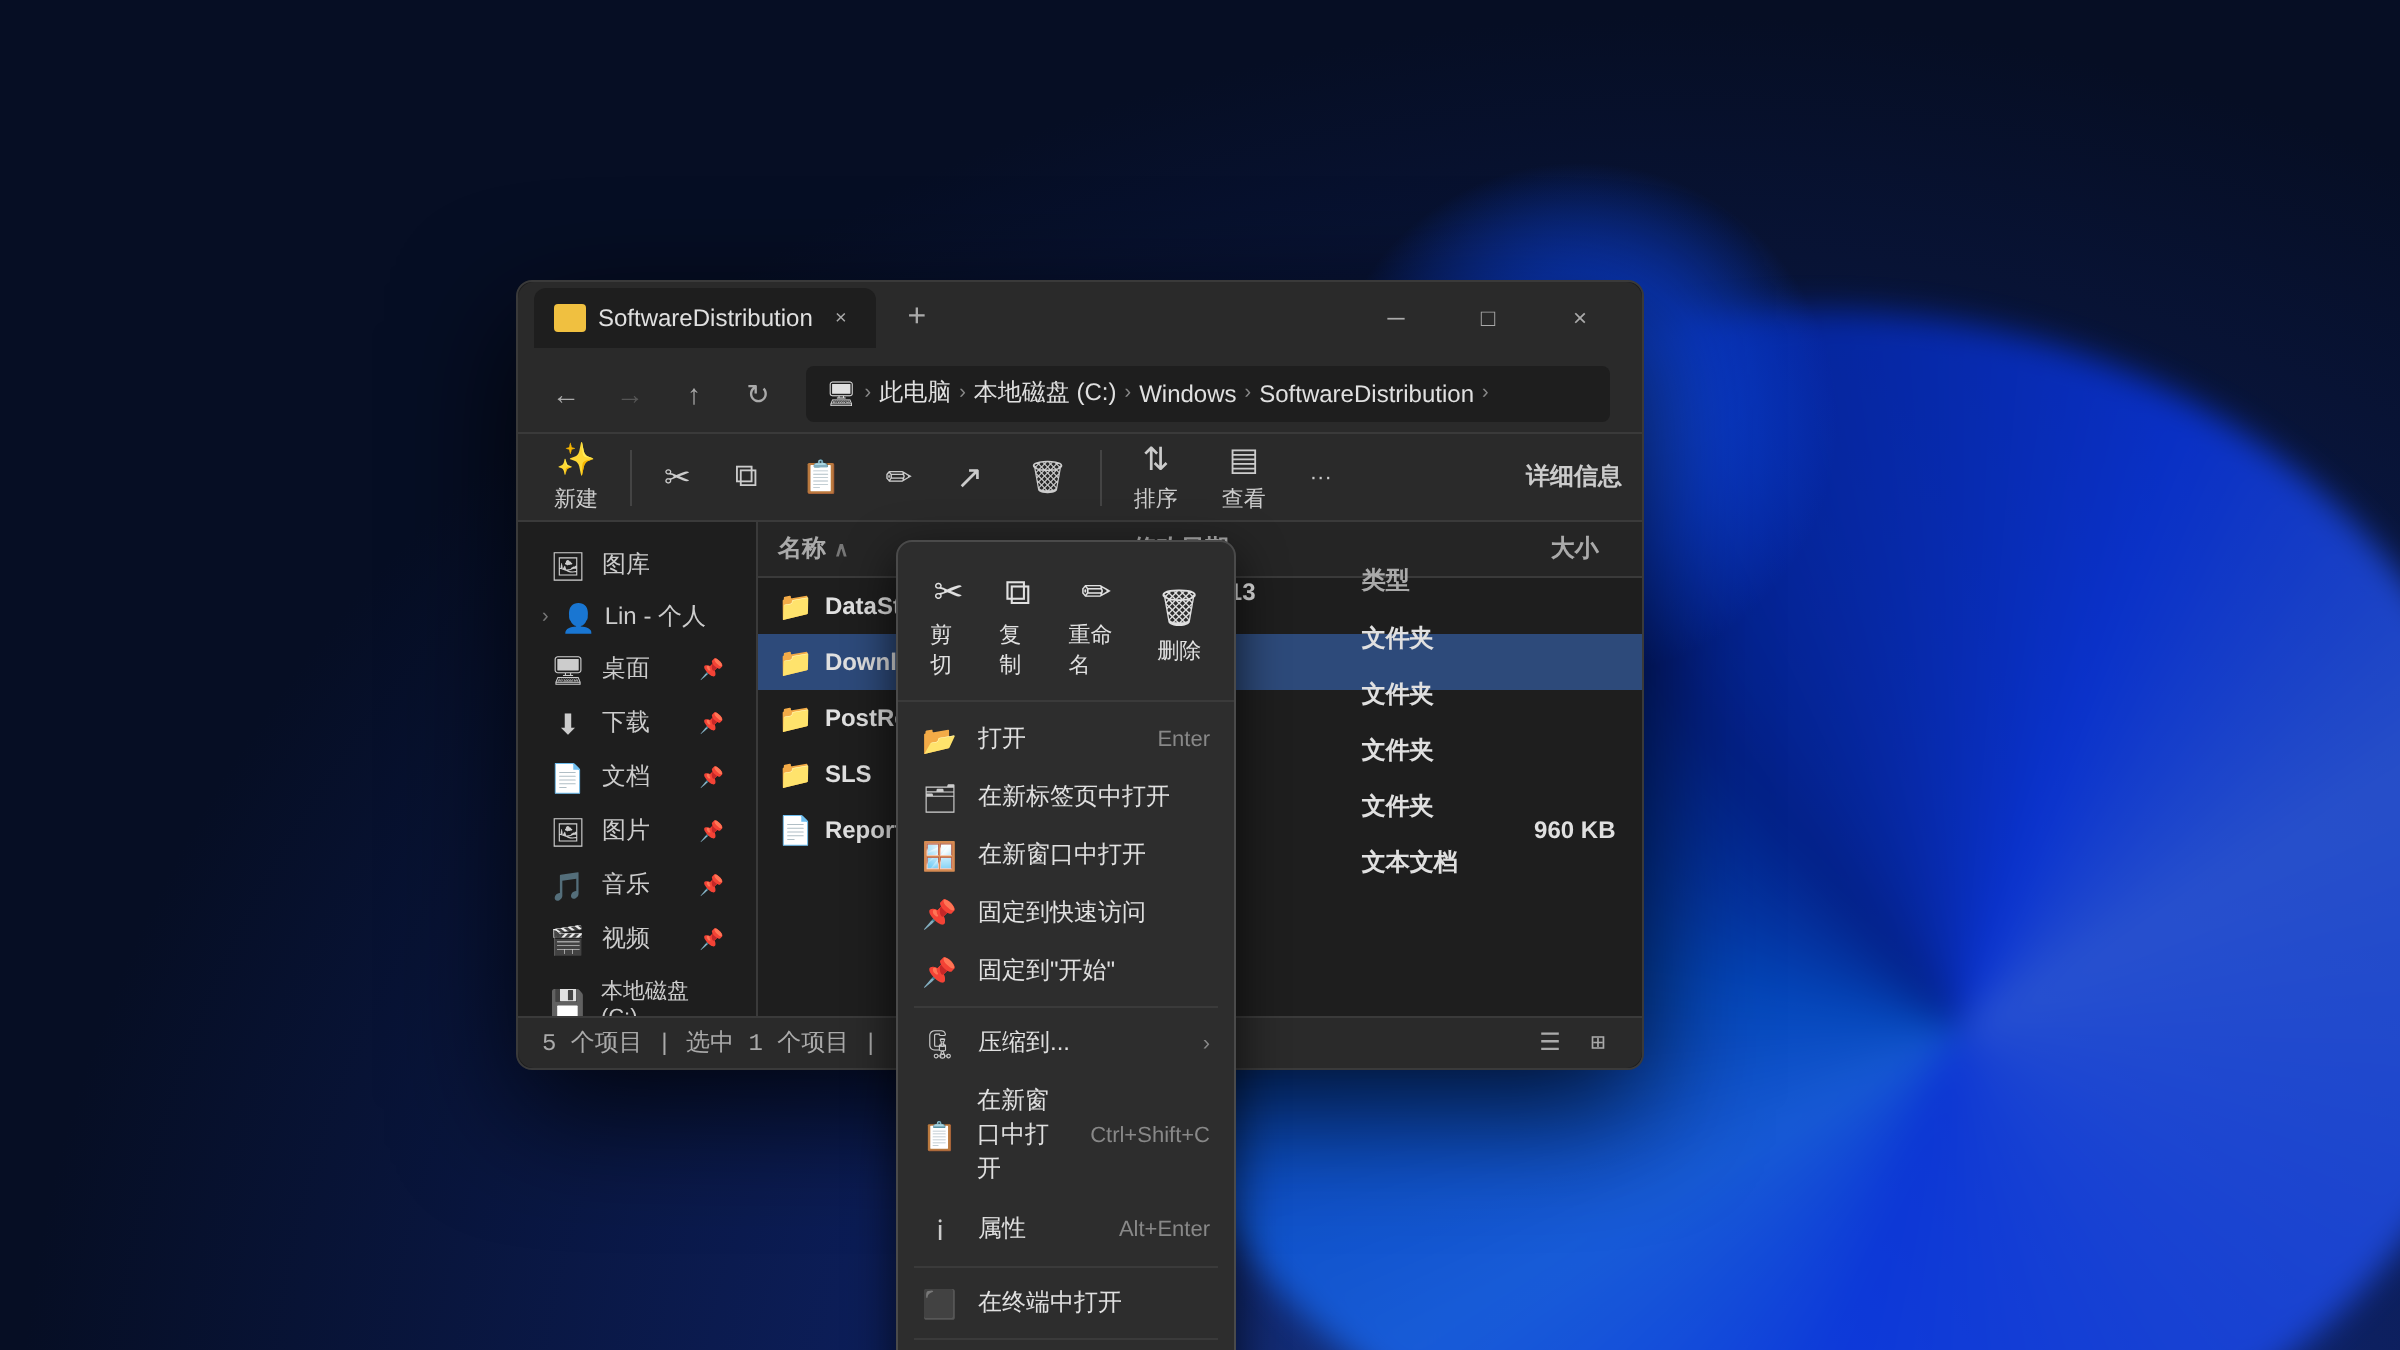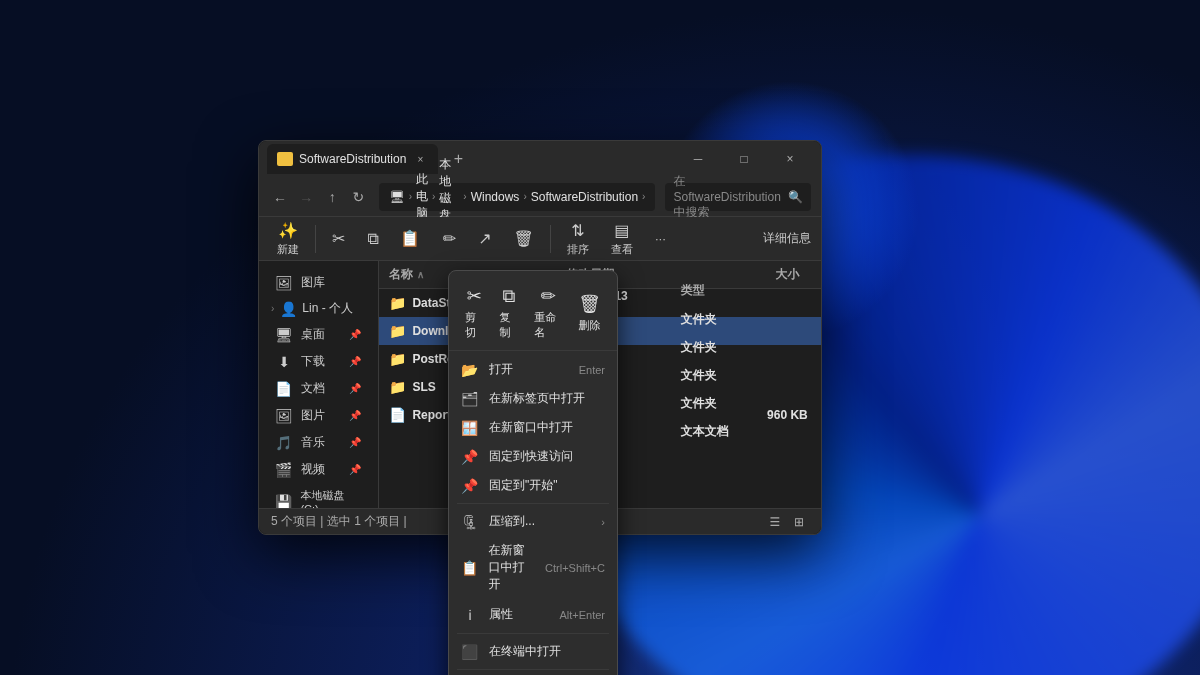--- a/index.html
+++ b/index.html
@@ -212,20 +212,21 @@
       margin: 0 2px;
     }
     .ribbon-spacer { flex: 1; }
     .ribbon-right {
       display: flex;
       align-items: center;
       gap: 4px;
       font-size: 12px;
       color: #ccc;
       cursor: pointer;
+      font-weight: bold;
     }
 
     
     .content-area {
       display: flex;
       flex: 1;
       overflow: hidden;
     }
 
     
@@ -303,20 +304,21 @@
       height: 26px;
       background: #2a2a2a;
       border-top: 1px solid #3a3a3a;
       display: flex;
       align-items: center;
       padding: 0 12px;
       font-size: 12px;
       color: #aaa;
       border-radius: 0 0 8px 8px;
       flex-shrink: 0;
+      font-family: Liberation Mono, monospace;
     }
     .status-bar-spacer { flex: 1; }
     .view-btns { display: flex; gap: 4px; }
     .view-btn {
       width: 20px;
       height: 20px;
       display: flex;
       align-items: center;
       justify-content: center;
       color: #aaa;
@@ -412,24 +414,20 @@
       <span class="address-chevron">›</span>
       <span class="address-segment">此电脑</span>
       <span class="address-chevron">›</span>
       <span class="address-segment">本地磁盘 (C:)</span>
       <span class="address-chevron">›</span>
       <span class="address-segment">Windows</span>
       <span class="address-chevron">›</span>
       <span class="address-segment">SoftwareDistribution</span>
       <span class="address-chevron">›</span>
     </div>
-    <div class="search-box">
-      <span>在 SoftwareDistribution 中搜索</span>
-      <span>🔍</span>
-    </div>
   </div>
 
   <div class="ribbon">
     <div class="ribbon-btn">
       <span class="ribbon-icon">✨</span>
       <span>新建</span>
     </div>
     <div class="ribbon-divider"></div>
     <div class="ribbon-btn">
       <span class="ribbon-icon">✂</span>

